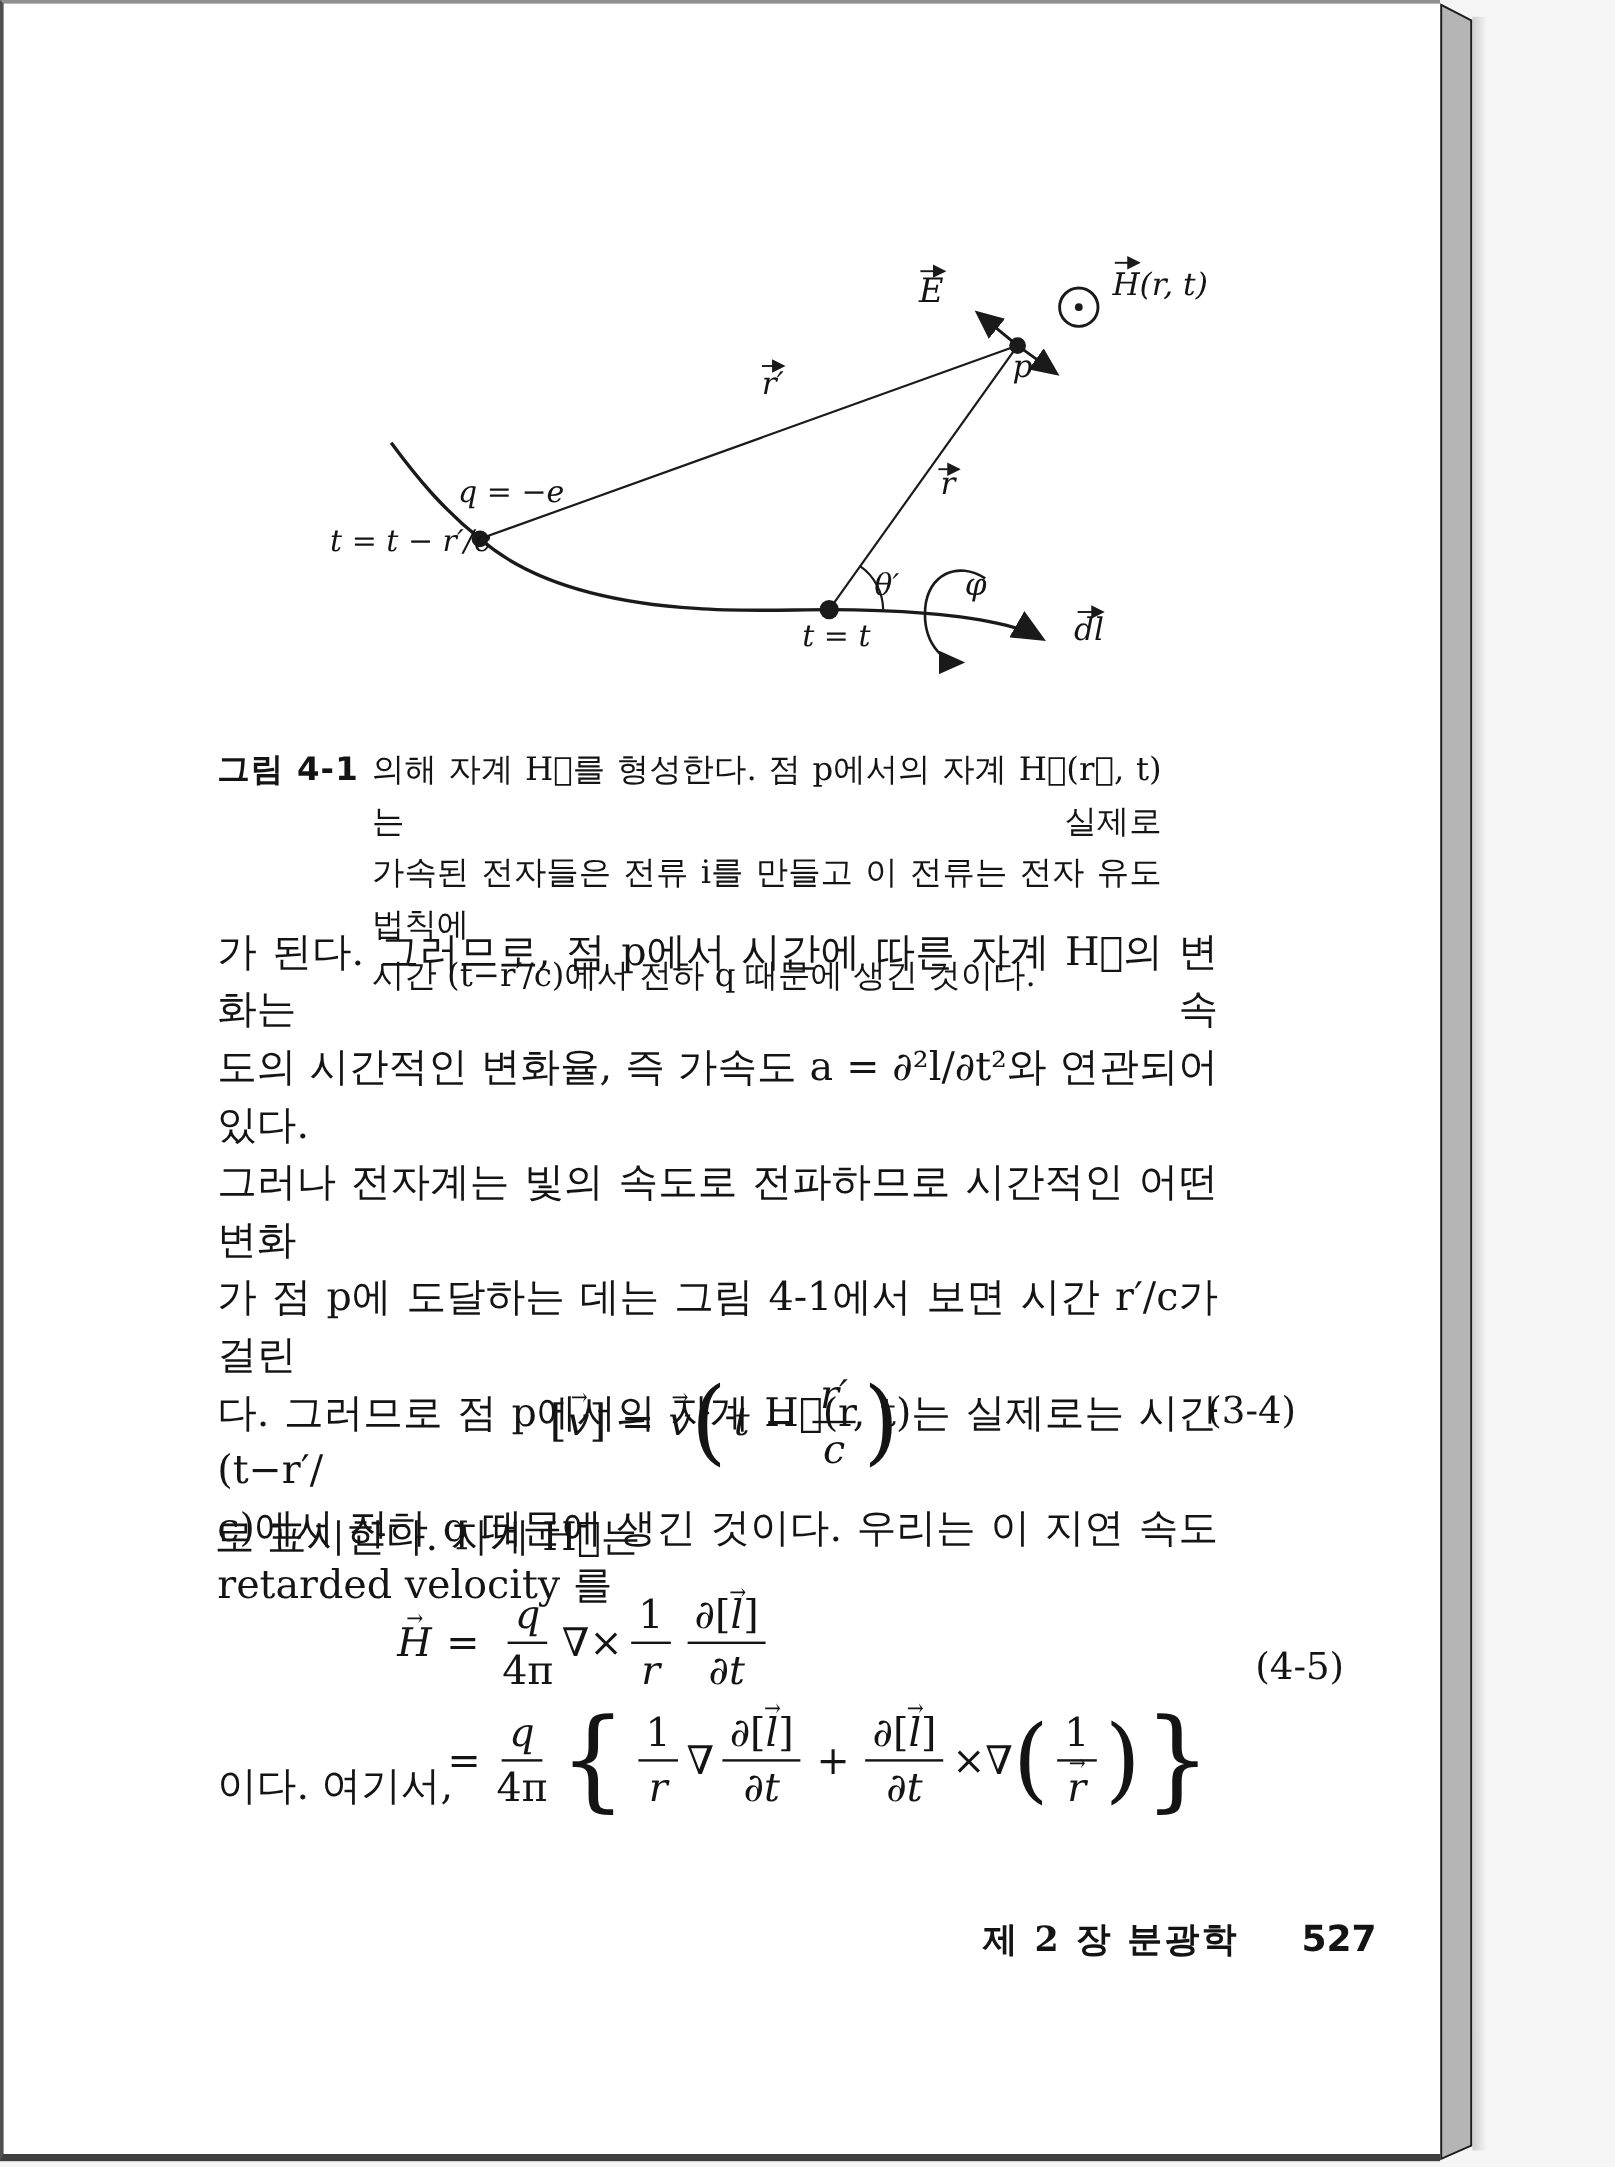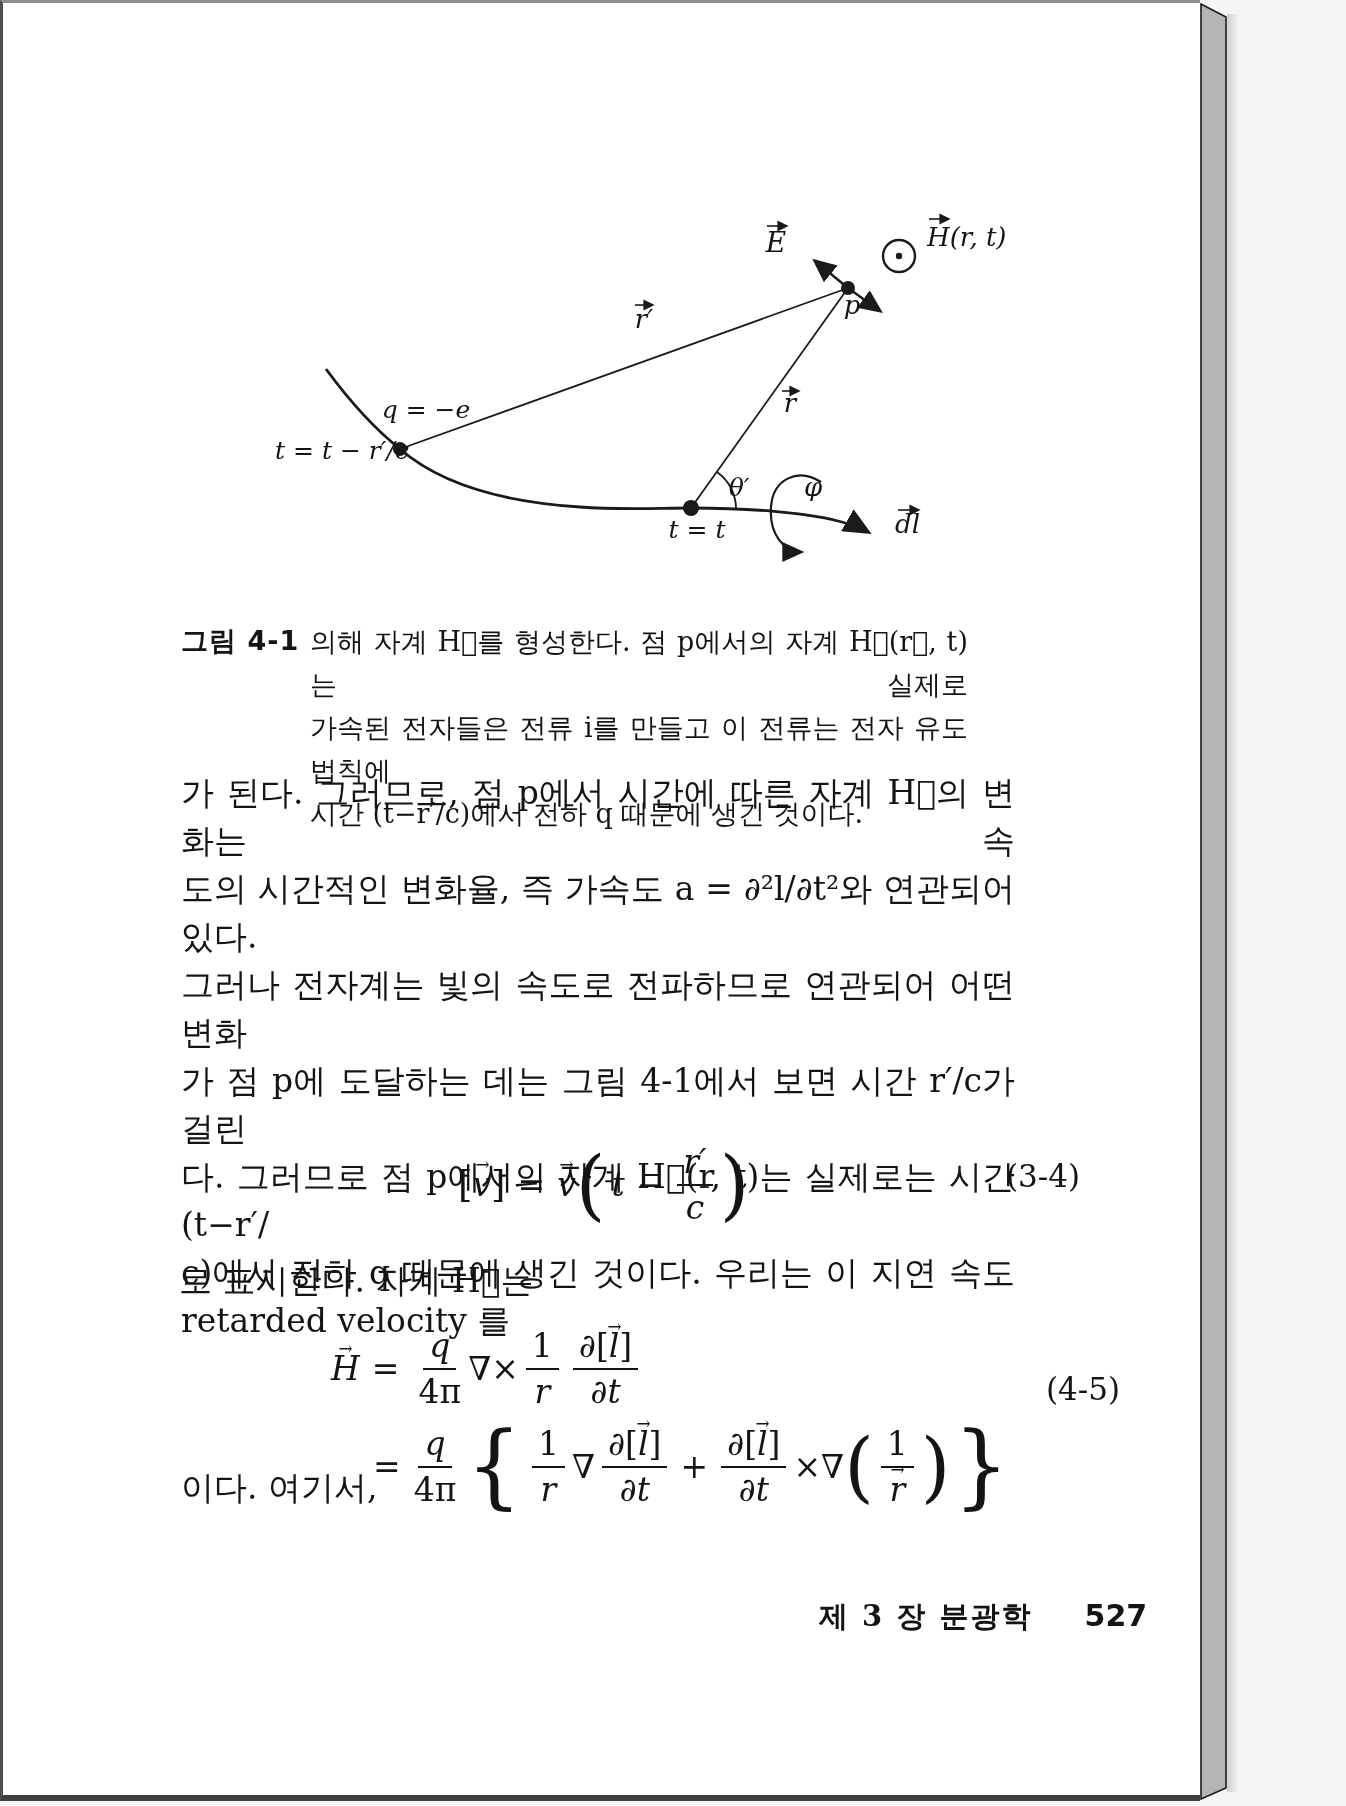--- a/index.html
+++ b/index.html
@@ -104,21 +104,21 @@
   <div class="caption-tag">그림 4-1</div>
   <div class="caption-text">
     <div class="kline">의해 자계 H⃗를 형성한다.  점 p에서의 자계 H⃗(r⃗, t) 는  실제로</div>
     <div class="kline">가속된 전자들은 전류 i를 만들고 이 전류는 전자 유도 법칙에</div>
     <div class="kline last">시간 (t−r′/c)에서 전하 q 때문에 생긴 것이다.</div>
   </div>
 
   <div class="bodytext">
     <div class="kline">가 된다.  그러므로,  점 p에서 시간에 따른 자계 H⃗의 변화는 속</div>
     <div class="kline">도의 시간적인 변화율, 즉 가속도 a = ∂²l/∂t²와 연관되어 있다.</div>
-    <div class="kline">그러나 전자계는 빛의 속도로 전파하므로 연관되어 어떤 변화</div>
+    <div class="kline">그러나 전자계는 빛의 속도로 전파하므로 시간적인 어떤 변화</div>
     <div class="kline">가 점 p에 도달하는 데는 그림 4-1에서 보면 시간 r′/c가 걸린</div>
     <div class="kline">다.  그러므로 점 p에서의 자계 H⃗(r, t)는 실제로는 시간(t−r′/</div>
     <div class="kline">c)에서 전하 q 때문에 생긴 것이다.  우리는 이 지연 속도</div>
     <div class="kline last">retarded velocity 를</div>
   </div>
 
   <div class="eq" style="left:455px;top:1140px;">
     <span class="eqrow">
       <span class="brk">[</span>
       <span class="vec"><span class="arr">→</span><span class="it">v</span></span>
@@ -186,21 +186,21 @@
       </span>
       <span class="bigp">)</span>
       <span class="bigb">}</span>
     </span>
   </div>
   <div class="eqnum" style="left:1003px;top:1368px;margin-left:40px;">(4-5)</div>
 
   <div class="after">이다.  여기서,</div>
 
   <div class="footer">
-    <span class="chapter">제 3 장  분광학</span>
+    <span class="chapter">제 2 장  분광학</span>
     <span class="pagenum">527</span>
   </div>
 
 </div>
 
 <svg class="edge-strip" width="1346" height="1806" viewBox="0 0 1346 1806">
   <polygon points="1201,4 1226,17 1226,1788 1201,1799" fill="#b5b5b5" stroke="#1c1c1c" stroke-width="1.6"></polygon>
 </svg>
 <div class="edge-shadow"></div>
 

